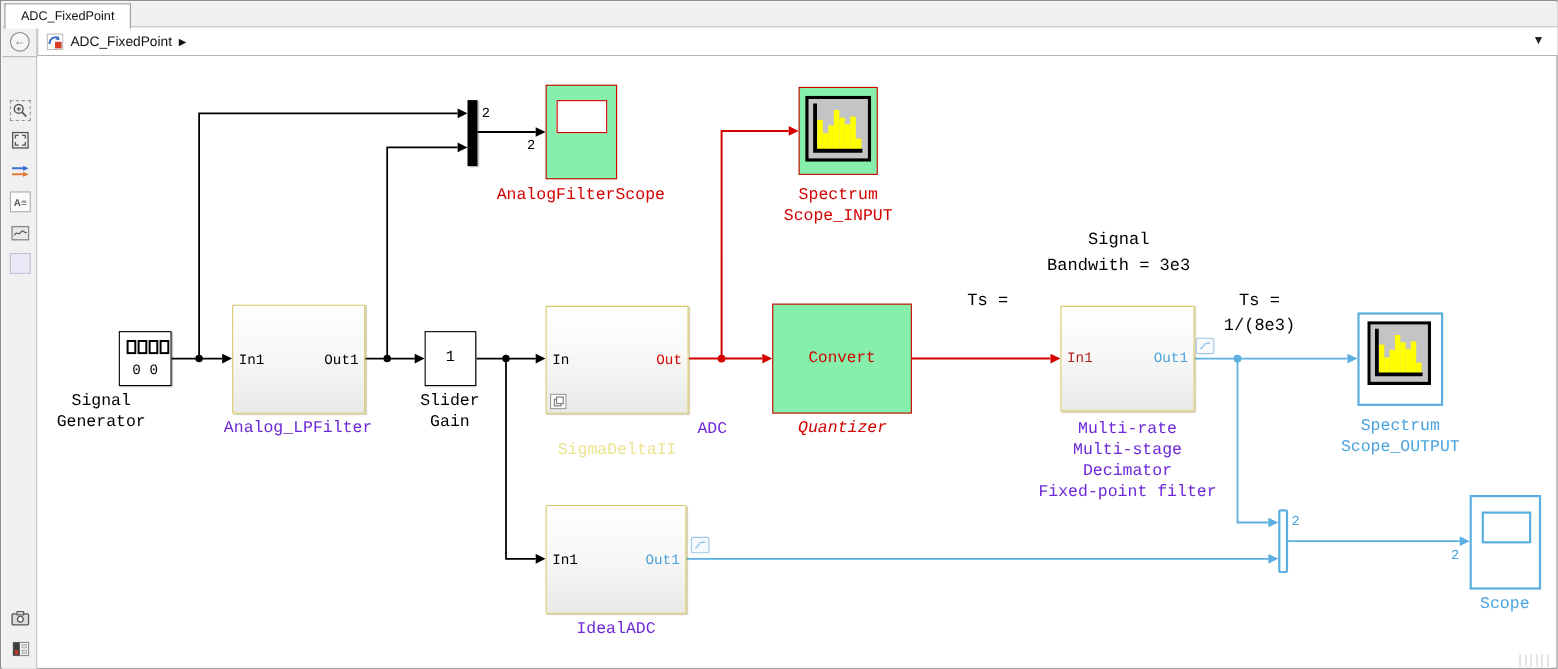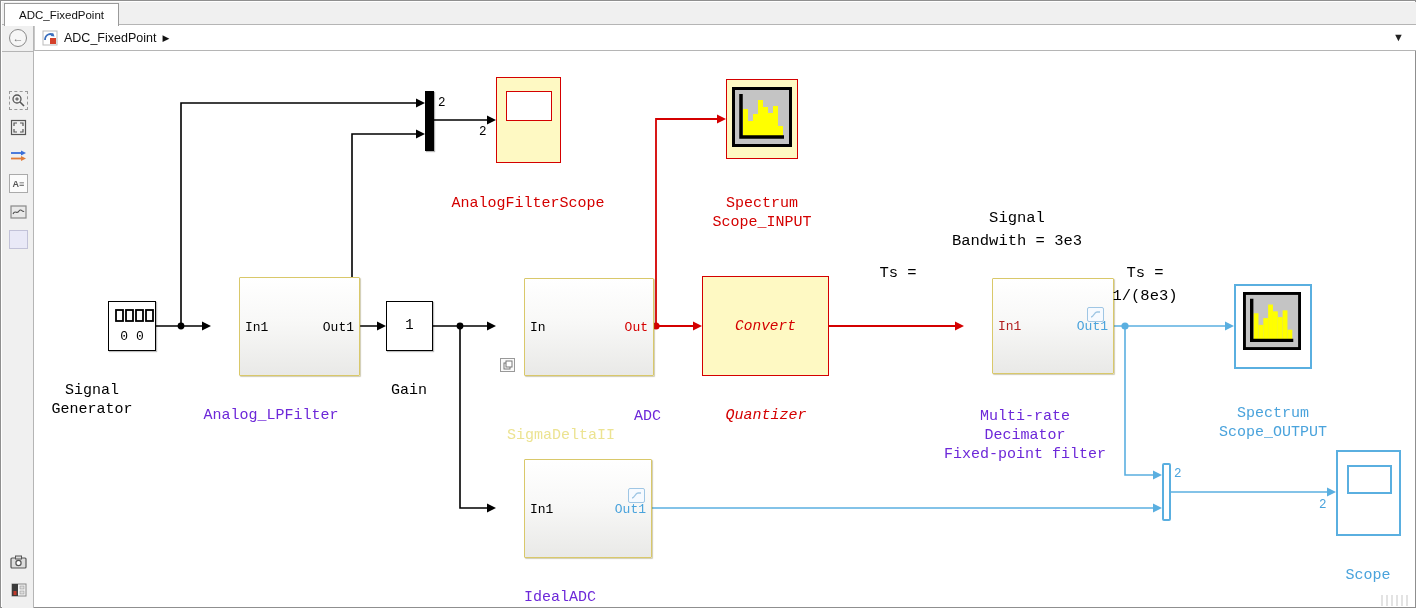--- a/index.html
+++ b/index.html
@@ -45,33 +45,33 @@
 
   
   #canvas { position:absolute; left:33px; top:50px; width:1377px; height:556px; background:#fff; }
   #wires { position:absolute; left:0; top:0; width:1416px; height:608px; pointer-events:none; }
 
   .blk { position:absolute; }
   .mono { font-family:"Liberation Mono","DejaVu Sans Mono",monospace; }
 
   .subsys { border:1.5px solid #d9c86a; border-radius:1px;
             background:linear-gradient(180deg,#ffffff 0%,#f8f8f7 45%,#e9e9e7 100%);
-            box-shadow:1px 1px 1px rgba(120,110,40,.35);margin-left:28px; }
+            box-shadow:1px 1px 1px rgba(120,110,40,.35); }
   .port { position:absolute; top:50%; transform:translateY(-50%);
           font-family:"Liberation Mono","DejaVu Sans Mono",monospace; font-size:13px; color:#000; }
   .port.left { left:5px; }  .port.right { right:5px; }
   .port.red { color:#d40000; } .port.darkred { color:#b22020; } .port.blue { color:#4aa3dc; }
 
   .blackblk { border:1.5px solid #000; background:#fff; box-shadow:1px 1px 1px rgba(0,0,0,.25); }
-  .redblk { border:1.5px solid #d40000; background:#fef9c3;font-style:italic; }
+  .redblk { border:1.5px solid #d40000; background:#86efac; }
   .blueblk { border:2px solid #5aafe0; background:#fff; }
 
   .lbl { position:absolute; text-align:center; width:200px;
          font-family:"Liberation Mono","DejaVu Sans Mono",monospace;
-         font-size:15px; line-height:19px; color:#000;margin-top:26px; }
+         font-size:15px; line-height:19px; color:#000; }
   .lbl.yellow { color:#6d28d9; }
   .lbl.yellow2 { color:#ece391; }
   .lbl.red { color:#d40000; }
   .lbl.blue { color:#4aa3dc; }
 
   .anno { position:absolute; text-align:center; width:200px; color:#000;
           font-family:"Liberation Mono","DejaVu Sans Mono",monospace;
           font-size:15.5px; line-height:23px; }
 
   .muxnum { position:absolute; font-family:"Liberation Mono","DejaVu Sans Mono",monospace;
@@ -254,20 +254,21 @@
   <div class="blk subsys" style="left:210px;top:276px;width:121px;height:99px;">
     <span class="port left">In1</span>
     <span class="port right">Out1</span>
   </div>
   <div class="lbl yellow" style="left:170px;top:379px;">Analog_LPFilter</div>
 
   <div class="blk blackblk" style="left:385px;top:300px;width:47px;height:50px;">
     <div class="mono" style="position:absolute;left:0;top:15px;width:100%;text-align:center;font-size:14px;">1</div>
   </div>
   <div class="lbl" style="left:308px;top:354px;">
+    <div>Slider</div>
     <div>Gain</div>
   </div>
 
   <div class="blk" style="left:424px;top:90px;width:9px;height:60px;background:#000;box-shadow:1px 1px 1px rgba(0,0,0,.3);"></div>
   <span class="muxnum" style="left:437px;top:95px;">2</span>
   <span class="muxnum" style="left:478px;top:124px;">2</span>
 
   <div class="blk redblk" style="left:495px;top:76px;width:65px;height:86px;">
     <div class="scope-inner" style="left:9px;top:13px;width:46px;height:30px;"></div>
   </div>
@@ -316,20 +317,21 @@
     <span class="port left darkred">In1</span>
     <span class="port right blue">Out1</span>
   </div>
   <div class="log-badge" style="left:1086px;top:306px;">
     <svg width="11" height="9" viewBox="0 0 11 9">
       <path d="M1,7 C4,7 4,2 7,2 L10,2" fill="none" stroke="#9fc6e4" stroke-width="1.4"></path>
     </svg>
   </div>
   <div class="lbl yellow" style="left:924px;top:380px;">
     <div>Multi-rate</div>
+    <div>Multi-stage</div>
     <div>Decimator</div>
     <div>Fixed-point filter</div>
   </div>
 
   <div class="blk blueblk" style="left:1233px;top:283px;width:78px;height:85px;">
     <svg class="spec-icon" style="left:7px;top:6px;" width="58" height="58" viewBox="0 0 60 60">
       <rect x="1.5" y="1.5" width="57" height="57" fill="#c4c4c4" stroke="#000" stroke-width="3"></rect>
       <g fill="#ffff00">
         <rect x="11" y="22" width="5" height="27"></rect>
           <rect x="16" y="34" width="5" height="15"></rect>

